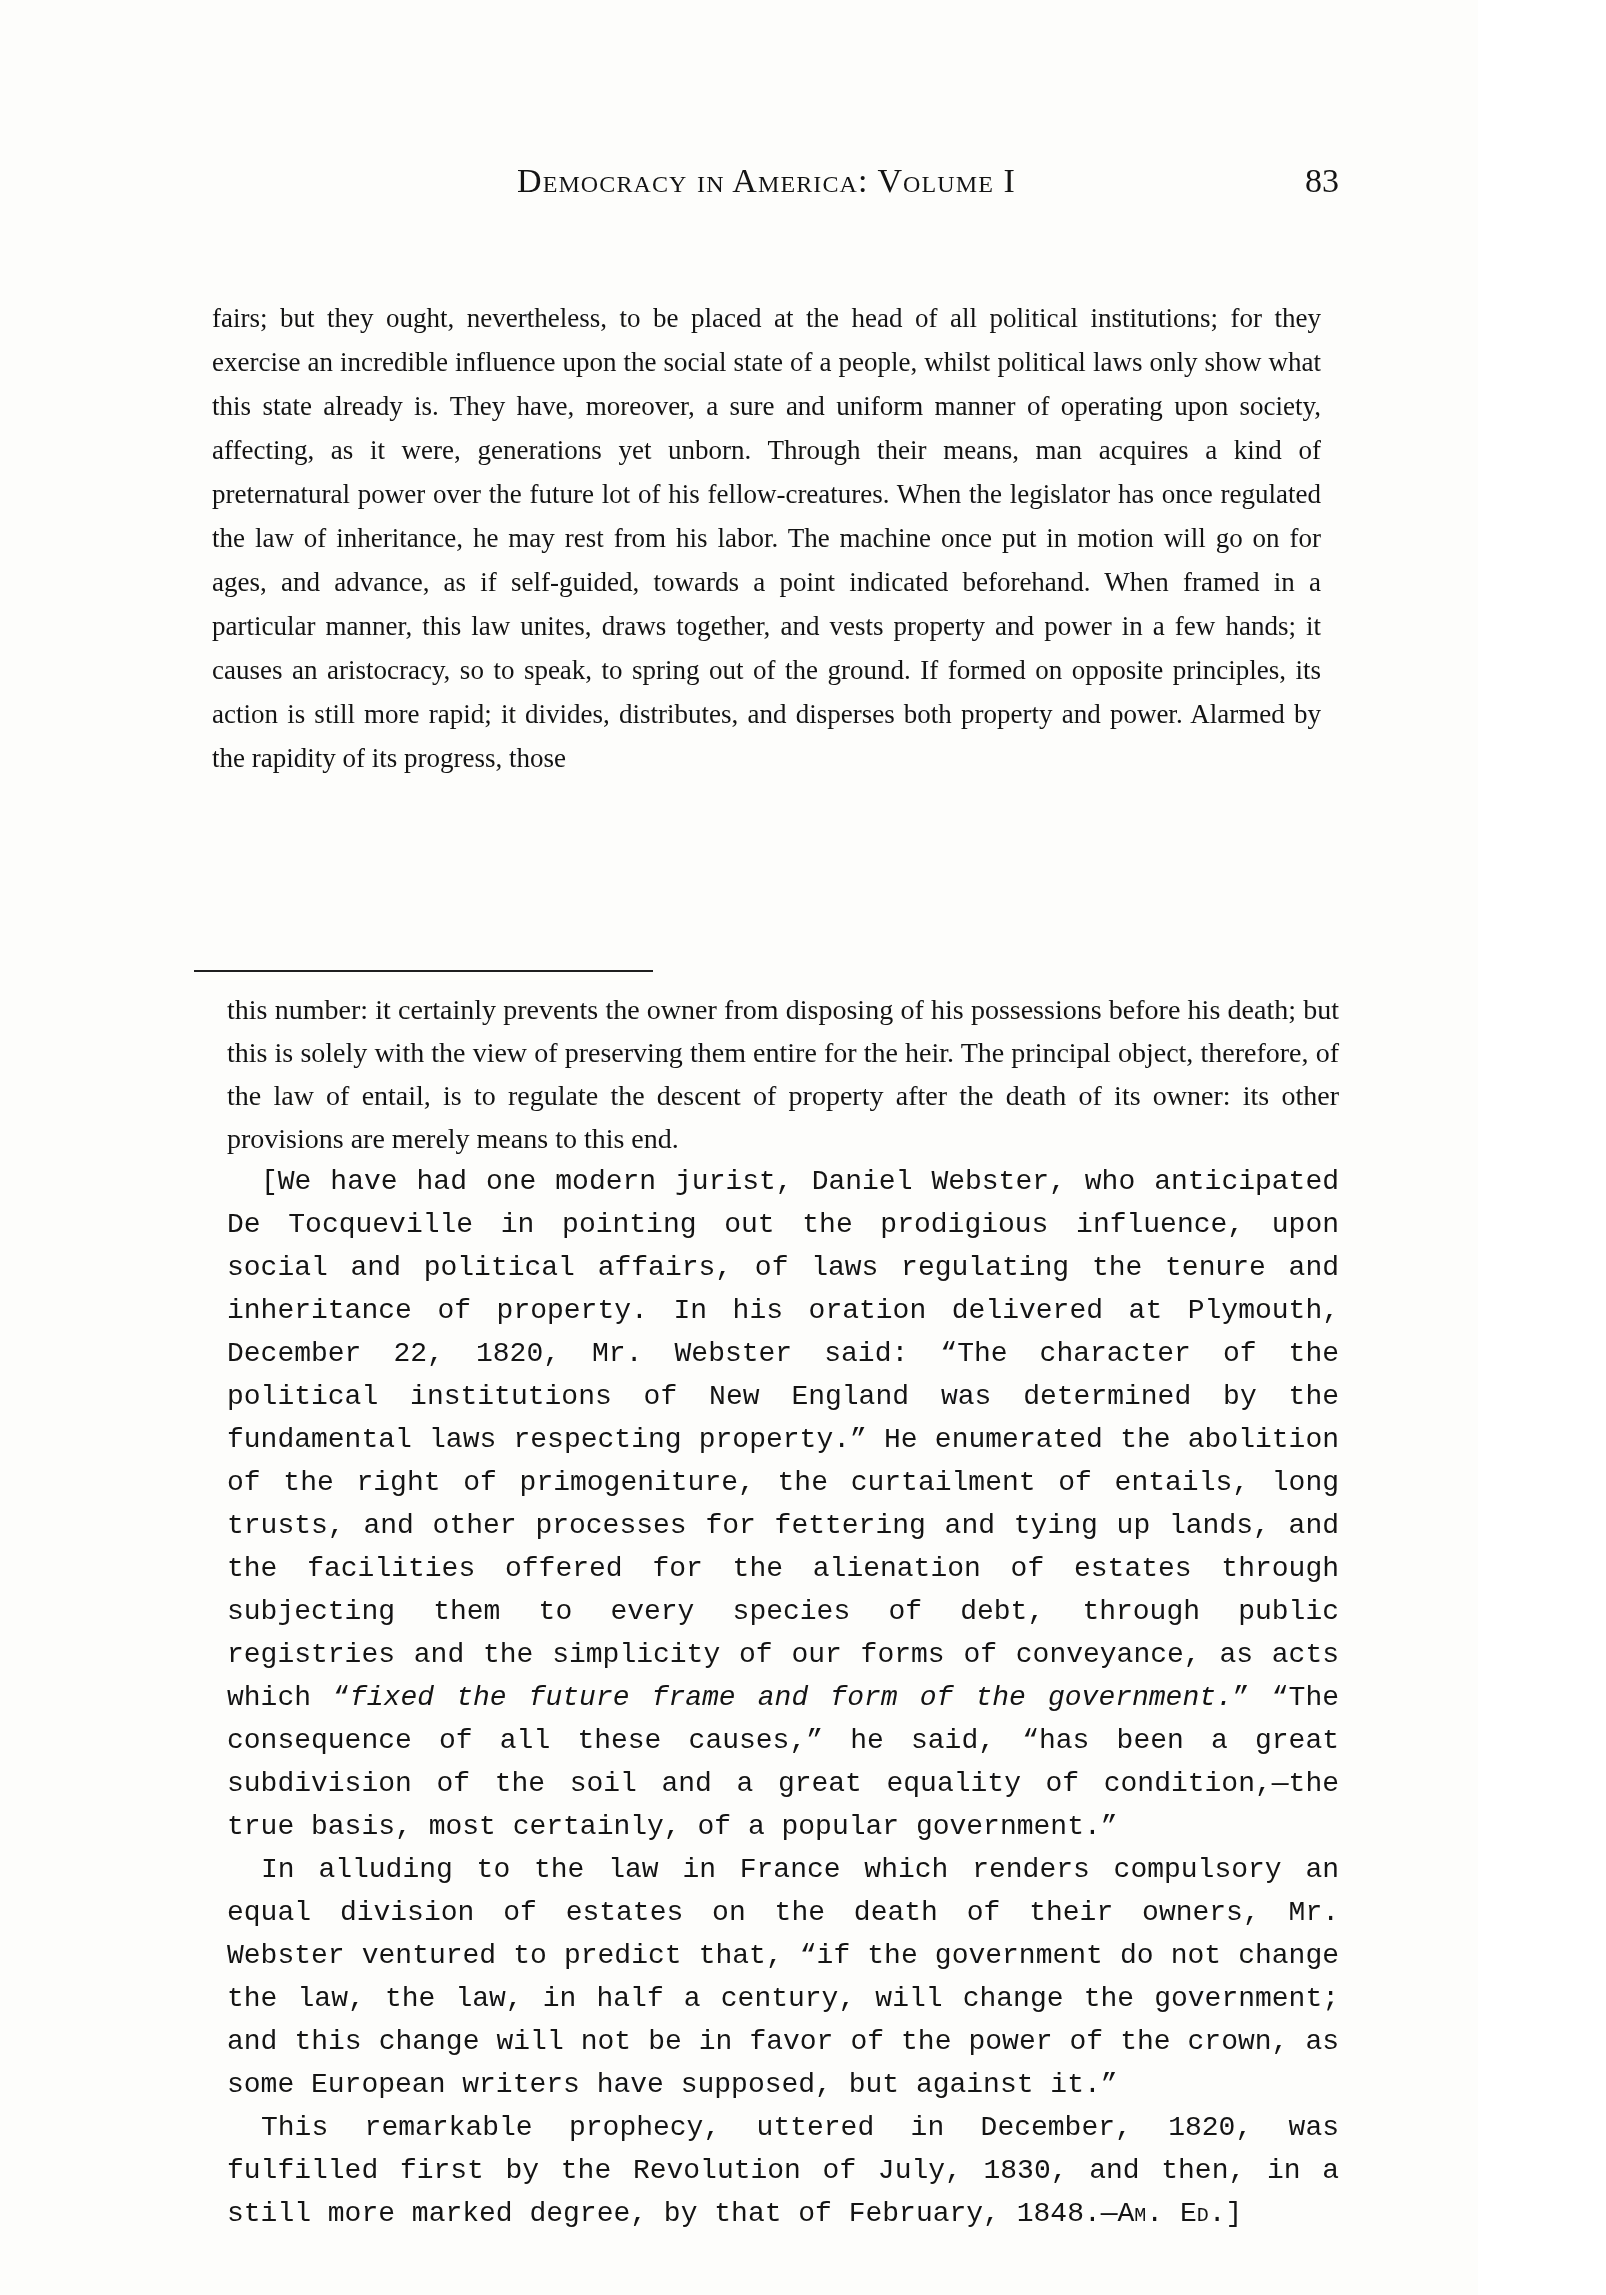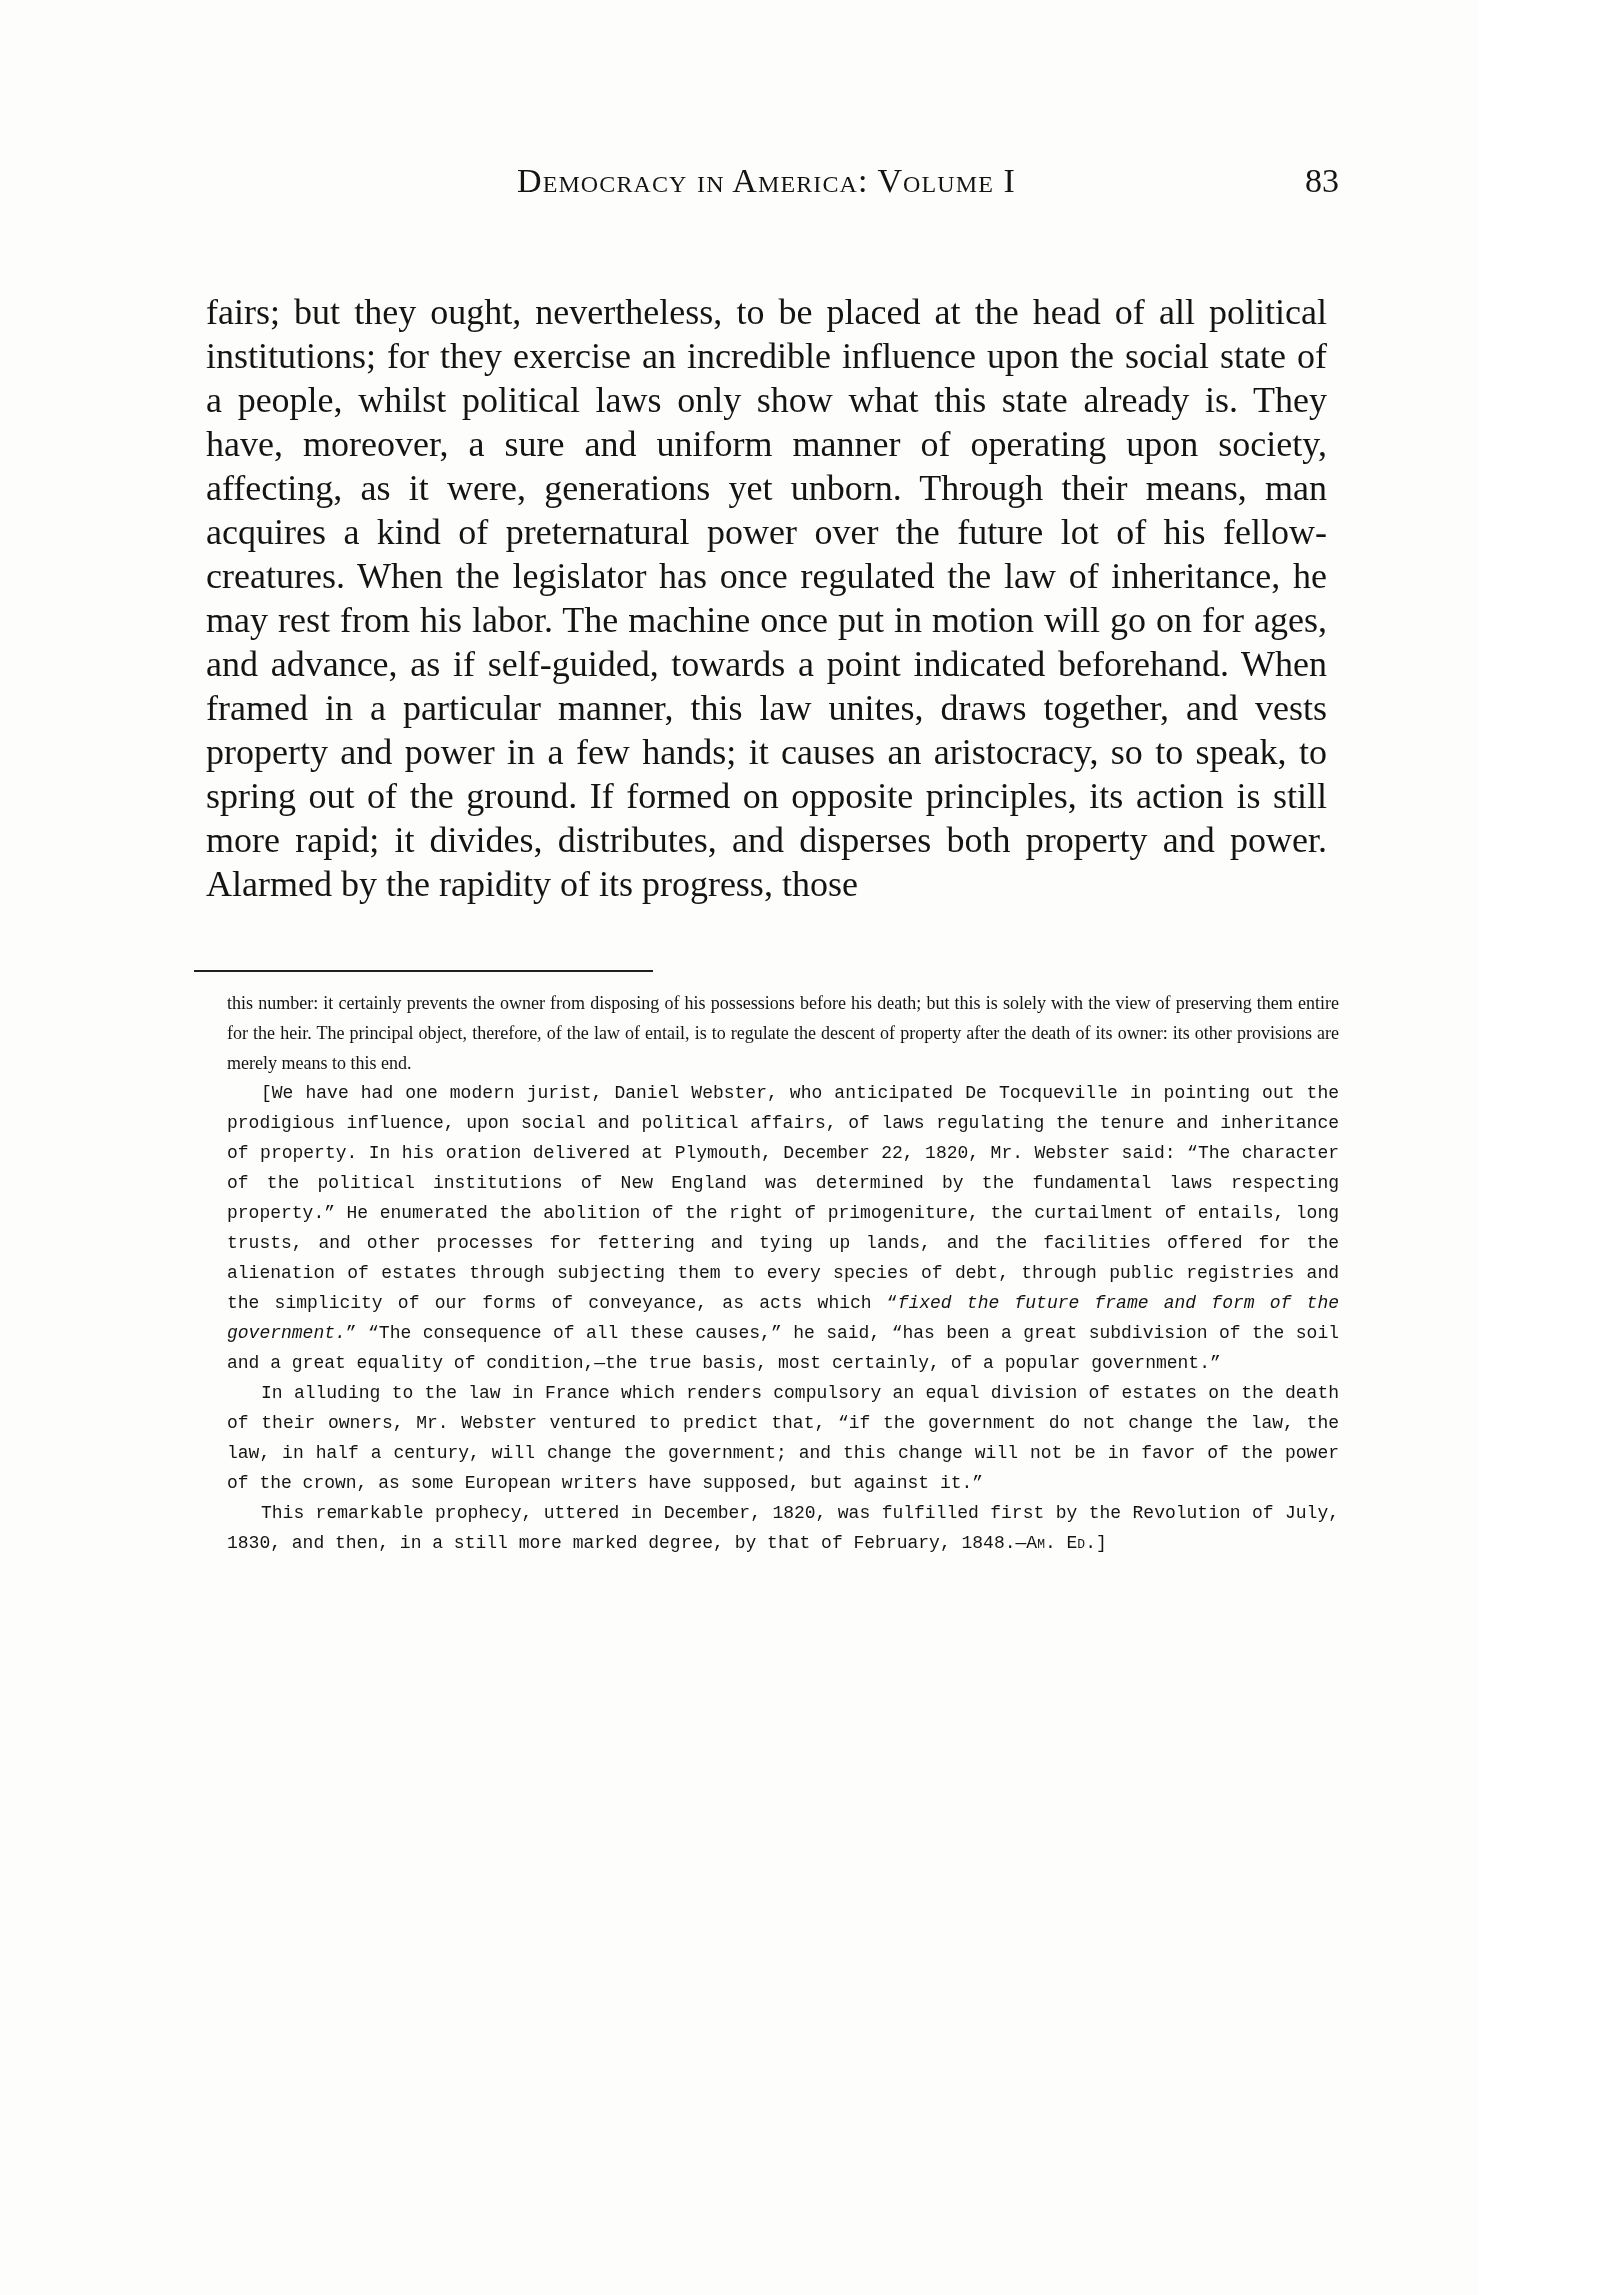--- a/index.html
+++ b/index.html
@@ -36,43 +36,43 @@
     font-size: 34px;
     line-height: 46px;
   }
   .body-text {
     position: absolute;
     left: 194px;
     top: 278px;
     width: 1145px;
   }
   .para {
-    margin: 12px;
-    font-size: 36px;
+    margin: 18px;
+    font-size: 27px;
     line-height: 44px;
     text-align: justify;
   }
   .footnote-rule {
     position: absolute;
     left: 194px;
     top: 970px;
     width: 459px;
     height: 0;
     border-top: 2.3px solid var(--color-rule, #1f1f1f);
   }
   .footnote {
     position: absolute;
     left: 227px;
     top: 988px;
     width: 1112px;
   }
   .fn-para {
     margin: 0;
-    font-size: 18px;
-    line-height: 30px;
+    font-size: 28px;
+    line-height: 43px;
     text-align: justify;
   }
   .fn-para.indent {
     text-indent: 34px;
     font-family: Liberation Mono, monospace;
   }
   .italic {
     font-style: italic;
   }
   .smallcaps {

